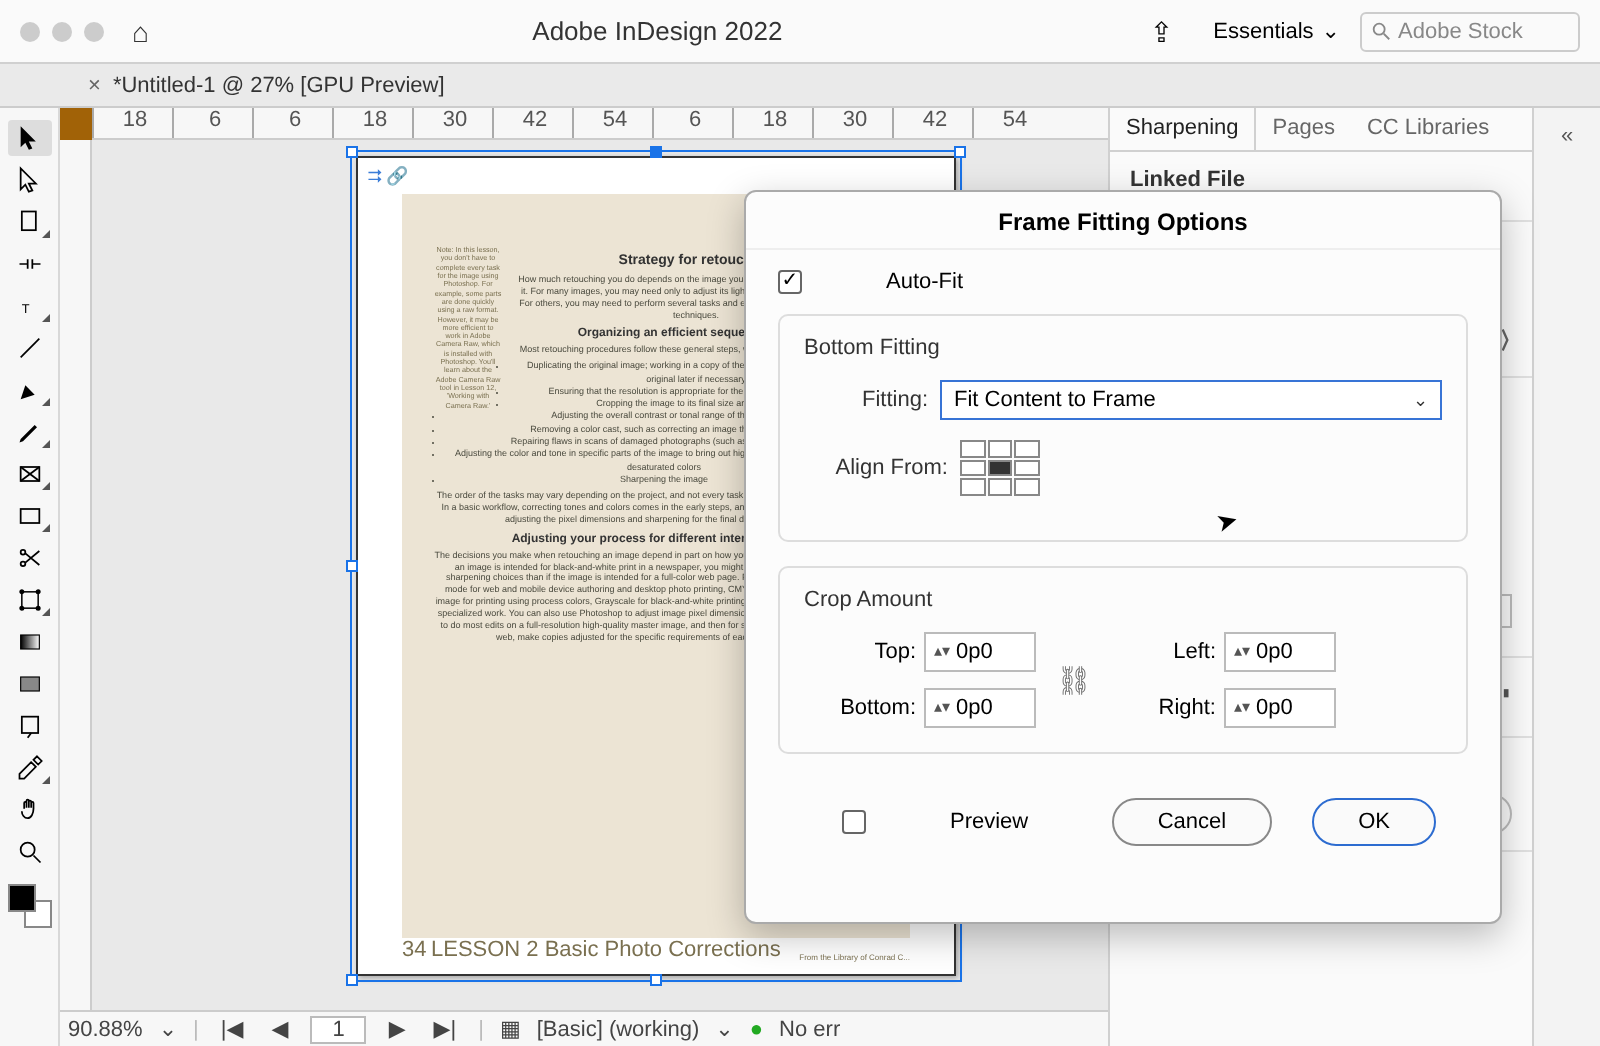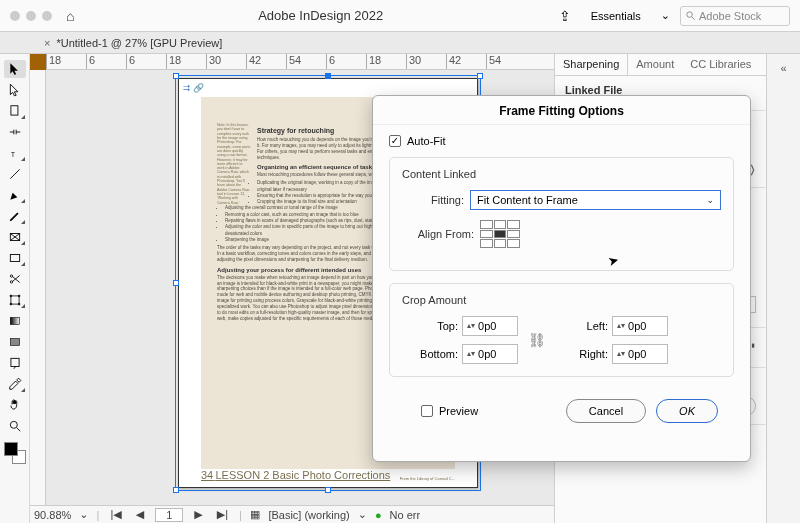--- a/index.html
+++ b/index.html
@@ -5,21 +5,21 @@
 * { box-sizing: border-box; margin: 0; padding: 0; font-family: "Helvetica Neue", Arial, sans-serif; font-size: 11px; }
 body { width: 800px; height: 523px; background: #f5f5f5; position: relative; overflow: hidden; }
 
 
 .titlebar { height: 32px; background: #fafafa; border-bottom: 1px solid #d0d0d0; display: flex; align-items: center; padding: 0 10px; }
 .traffic { display: flex; gap: 6px; margin-right: 14px; }
 .traffic span { width: 10px; height: 10px; border-radius: 50%; background: #ccc; display: inline-block; }
 .home-icon { font-size: 14px; color: #333; margin-right: 18px; }
 .app-title { flex: 1; text-align: center; font-size: 13px; color: #333; }
 .share-icon { margin: 0 10px; font-size: 14px; }
-.workspace-sel { display: flex; align-items: center; gap: 20px; margin: 0 10px; font-size: 12px; }
+.workspace-sel { display: flex; align-items: center; gap: 4px; margin: 0 10px; font-size: 12px; }
 .stock-search { width: 110px; height: 20px; border: 1px solid #ccc; border-radius: 3px; padding: 0 4px; font-size: 11px; color: #888; display: flex; align-items: center; gap: 3px; }
 .stock-search svg { width: 11px; height: 11px; }
 
 
 .doc-tabbar { height: 22px; background: #eaeaea; border-bottom: 1px solid #ccc; display: flex; align-items: center; padding-left: 44px; }
 .doc-tab { display: flex; align-items: center; gap: 6px; font-size: 11px; color: #333; }
 .tab-close { color: #666; }
 
 
 .main { position: absolute; top: 54px; bottom: 0; left: 0; right: 0; display: flex; }
@@ -28,39 +28,39 @@
 .toolbox { width: 30px; background: #f7f7f7; border-right: 1px solid #d8d8d8; display: flex; flex-direction: column; align-items: center; padding-top: 6px; gap: 3px; }
 .tool { width: 22px; height: 18px; display: flex; align-items: center; justify-content: center; color: #333; position: relative; }
 .tool.sel { background: #ddd; border-radius: 2px; }
 .tool svg { width: 14px; height: 14px; }
 .tool.small-corner::after { content:''; position:absolute; right:1px; bottom:1px; border:2px solid transparent; border-right-color:#555; border-bottom-color:#555; width:0; height:0;}
 .swatches { margin-top: 4px; width: 22px; height: 22px; position: relative;}
 .swatch-fg { position:absolute; top:0; left:0; width:14px; height:14px; background:#000; border:1px solid #888;}
 .swatch-bg { position:absolute; bottom:0; right:0; width:14px; height:14px; background:#fff; border:1px solid #888;}
 
 
-.canvas-wrap { flex: 1; position: relative; background: #a16207; overflow: hidden; }
+.canvas-wrap { flex: 1; position: relative; background: #a16207; overflow: hidden; text-align: center; }
 .ruler-h { position: absolute; top: 0; left: 16px; right: 0; height: 16px; background: #f7f7f7; border-bottom: 1px solid #ccc; display: flex; font-size: 8px; color: #555; }
 .ruler-h span { width: 40px; border-left: 1px solid #aaa; padding-left: 2px; }
 .ruler-v { position: absolute; top: 16px; left: 0; bottom: 0; width: 16px; background: #f7f7f7; border-right: 1px solid #ccc; }
 .pasteboard { position: absolute; top: 16px; left: 16px; right: 0; bottom: 18px; background: #e9e9e9; }
 .page { position: absolute; left: 132px; top: 8px; width: 300px; height: 410px; background: #fff; box-shadow: 1px 1px 3px rgba(0,0,0,0.3); border: 1px solid #333; }
 .page-inner { margin: 18px 22px; background: #ece4d4; height: calc(100% - 36px); padding: 26px 16px 10px 16px; font-size: 5px; color: #333; overflow: hidden; }
 .sel-frame { position: absolute; border: 1px solid #1a73e8; pointer-events: none; }
 .handle { position: absolute; width: 6px; height: 6px; background: #fff; border: 1px solid #1a73e8; }
 .yellow-box { position:absolute; width:7px; height:7px; background:#f3d54e; border:1px solid #aa9020;}
 .link-badge { position:absolute; left:4px; top:4px; width:20px; height:10px; display:flex; gap:1px;}
 .link-badge span{ width:9px; height:9px; color:#3b7dd8; font-size:9px;}
 .page-inner h1 { font-size: 7px; font-weight: bold; margin: 4px 0 3px; }
 .page-inner h2 { font-size: 6px; font-weight: bold; margin: 4px 0 2px; }
 .page-inner p { font-size: 4.5px; line-height: 1.3; margin-bottom: 2px; color:#4a4a3e;}
 .page-inner ul { margin: 2px 0 2px 8px; }
 .page-inner li { font-size: 4.5px; line-height: 1.4; color:#4a4a3e;}
 .side-text { float:left; width:34px; font-size:3.6px; color:#7a7050; margin-right:6px; line-height:1.2;}
-.page-num { position:absolute; bottom:6px; left:22px; font-size:4px; color:#7a7050;text-decoration:underline;}
+.page-num { position:absolute; bottom:6px; left:22px; font-size:4px; color:#7a7050;}
 .page-foot { position:absolute; bottom:6px; right:22px; font-size:4px; color:#7a7050;}
 
 
 .statusbar { position: absolute; bottom: 0; left: 0; right: 0; height: 18px; background: #f7f7f7; border-top: 1px solid #ccc; display: flex; align-items: center; padding: 0 4px; gap: 8px; font-size: 10px; color: #444; }
 .statusbar .nav-btn { padding: 0 3px; color:#444; }
 .statusbar .sep { color:#bbb; }
 
 
 .right-rail { width: 34px; background: #f3f3f3; border-left: 1px solid #d0d0d0; display:flex; flex-direction:column; align-items:center; padding-top:4px; gap:10px;}
 .right-rail .rail-btn { width:22px; height:20px; display:flex; align-items:center; justify-content:center; color:#555;}
@@ -77,40 +77,40 @@
 .ref-grid span.on { background:#333; }
 .val-field { width: 58px; height:18px; border:1px solid #bbb; background:#fff; padding:0 3px; display:flex; align-items:center; font-size:10px;}
 .lbl { color:#444; }
 .small-icon { width:14px; height:14px; color:#666;}
 .chip-btn { height:20px; padding:0 10px; border:1px solid #bbb; border-radius:10px; background:#fafafa; display:inline-flex; align-items:center; font-size:10px; color:#333;}
 
 
 .dialog { position: absolute; left: 372px; top: 95px; width: 379px; background: #fcfcfc; border: 1px solid #aaa; border-radius: 6px; box-shadow: 0 6px 18px rgba(0,0,0,0.25); z-index: 50; }
 .dlg-title { text-align: center; font-size: 12px; font-weight: 600; padding: 8px 0 6px; border-bottom: 1px solid #eee;}
 .dlg-body { padding: 10px 16px 14px; }
-.row { display: flex; align-items: flex-end; margin-bottom: 10px; }
+.row { display: flex; align-items: flex-end; margin-bottom: 10px; gap: 36px; }
 .cb { width:12px; height:12px; border:1px solid #666; border-radius:2px; display:inline-flex; align-items:center; justify-content:center; margin-right:6px; background:#fff;}
 .cb.checked::after { content:'✓'; font-size:10px; color:#000; line-height:1;}
 .grp { border:1px solid #ddd; border-radius:5px; padding: 10px 12px 12px; margin-bottom: 12px; position:relative;}
 .grp-title { font-size:11px; color:#333; margin-bottom:10px; }
 .form-row { display:flex; align-items:center; margin-bottom:10px; font-size:11px; gap:6px;}
 .form-row .flabel { width: 62px; text-align:right; color:#333;}
 .select { flex:1; height:20px; border:1px solid #3874d6; background:#fff; display:flex; align-items:center; justify-content:space-between; padding: 0 6px; font-size:11px; position:relative;}
 .select .chev { font-size:9px; color:#333;}
 .align-grid { width:40px; height:28px; display:grid; grid-template-columns:repeat(3,1fr); grid-template-rows:repeat(3,1fr); gap:1px;}
 .align-grid span { background:#fff; border:1px solid #888;}
 .align-grid span.on { background:#333;}
 .crop-grid { display:grid; grid-template-columns: 60px 60px 30px 60px 60px; row-gap:8px; align-items:center; font-size:11px;}
 .crop-grid .cl { text-align:right; padding-right:4px;}
 .stepper { height:20px; border:1px solid #bbb; background:#fff; display:flex; align-items:center; padding:0 4px; gap:3px; width:56px;}
 .stepper .ar { font-size:8px; color:#555; line-height:0.7; display:flex; flex-direction:column;}
 .linkchain { text-align:center; color:#666;}
 .dlg-foot { display:flex; justify-content:space-between; align-items:center; padding: 0 16px 14px;}
 .btn { height:24px; padding:0 22px; border:1px solid #888; border-radius:12px; background:#fafafa; font-size:11px; display:inline-flex; align-items:center; }
-.btn.primary { border:1.5px solid #2d6cd0;font-style:italic;}
+.btn.primary { border:1.5px solid #2d6cd0;}
 .cursor-ptr { position:absolute; left:608px; top:253px; font-size:13px; color:#000; z-index:60; transform: rotate(-15deg);}
 </style>
 </head>
 <body>
 
 <div class="titlebar">
   <div class="traffic">
     <span></span>
     <span></span>
     <span></span>
@@ -326,21 +326,21 @@
       <span>[Basic]  (working)</span>
       <span>⌄</span>
       <span style="color:#2a2;">●</span>
       <span>No err</span>
     </div>
   </div>
 
   <div class="prop-panel">
     <div class="panel-tabs">
       <div class="ptab active">Sharpening</div>
-      <div class="ptab">Amount</div>
+      <div class="ptab">Pages</div>
       <div class="ptab">CC Libraries</div>
     </div>
     <div class="section">
       <div class="section-title">Linked File</div>
     </div>
     <div class="section">
       <div class="section-title">Transform</div>
       <div class="xf-row">
         <div class="ref-grid">
           <span></span>
@@ -392,21 +392,21 @@
 </div>
 
 <div class="dialog">
   <div class="dlg-title">Frame Fitting Options</div>
   <div class="dlg-body">
     <div class="row">
       <span class="cb checked"></span>
       <span>Auto-Fit</span>
     </div>
     <div class="grp">
-      <div class="grp-title">Content Linked</div>
+      <div class="grp-title">Bottom Fitting</div>
       <div class="form-row">
         <div class="flabel">Fitting:</div>
         <div class="select">
           <span>Fit Content to Frame</span>
           <span class="chev">⌄</span>
         </div>
       </div>
       <div class="form-row">
         <div class="flabel" style="width:72px">Align From:</div>
         <div class="align-grid">
@@ -446,21 +446,21 @@
             <span class="ar">▴▾</span>
             <span>0p0</span>
           </div>
       </div>
     </div>
     <div class="dlg-foot">
       <div class="row" style="margin:16px">
         <span class="cb"></span>
         <span>Preview</span>
       </div>
-      <div style="display:flex; gap:10px;">
+      <div style="display:flex; gap:20px;">
         <div class="btn">Cancel</div>
         <div class="btn primary">OK</div>
       </div>
     </div>
   </div>
 </div>
 
 <span class="cursor-ptr">➤</span>
 
 </body></html>

